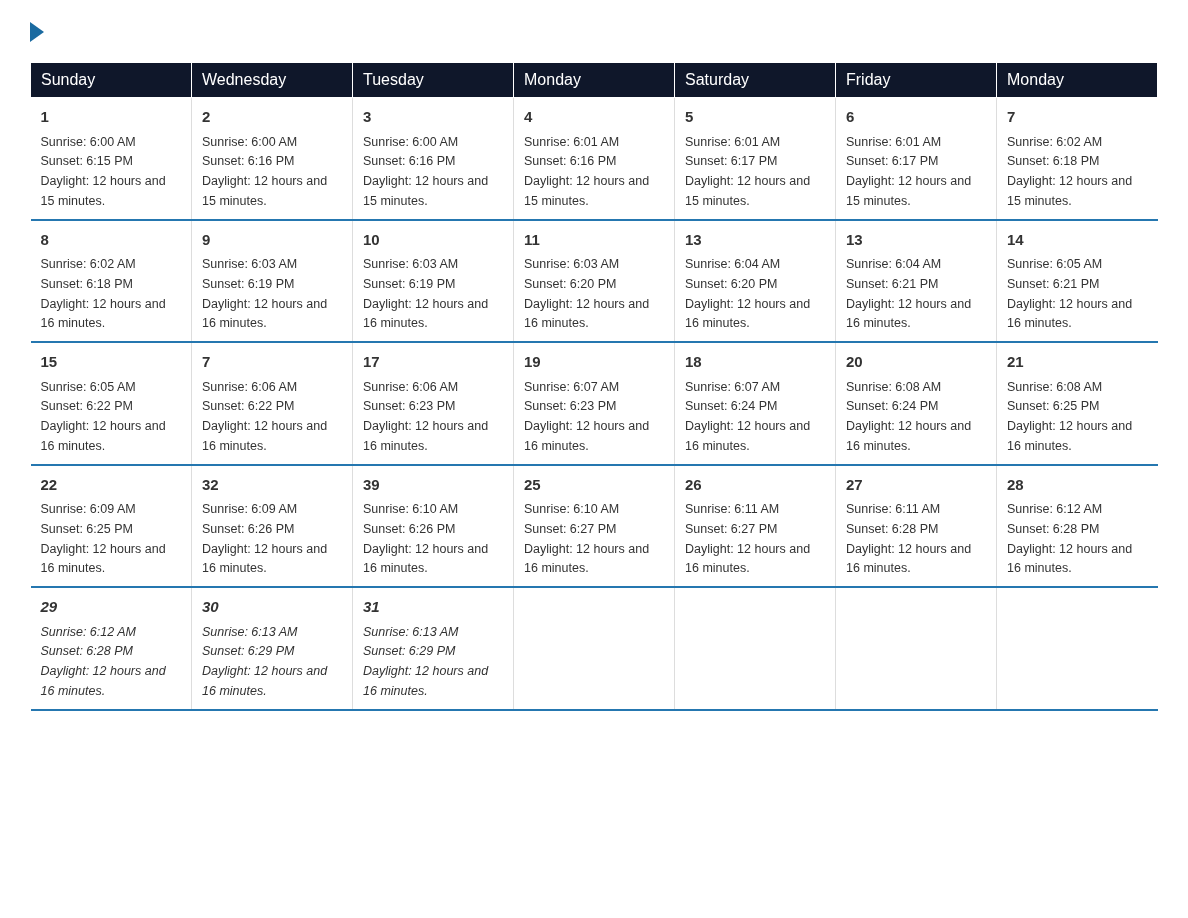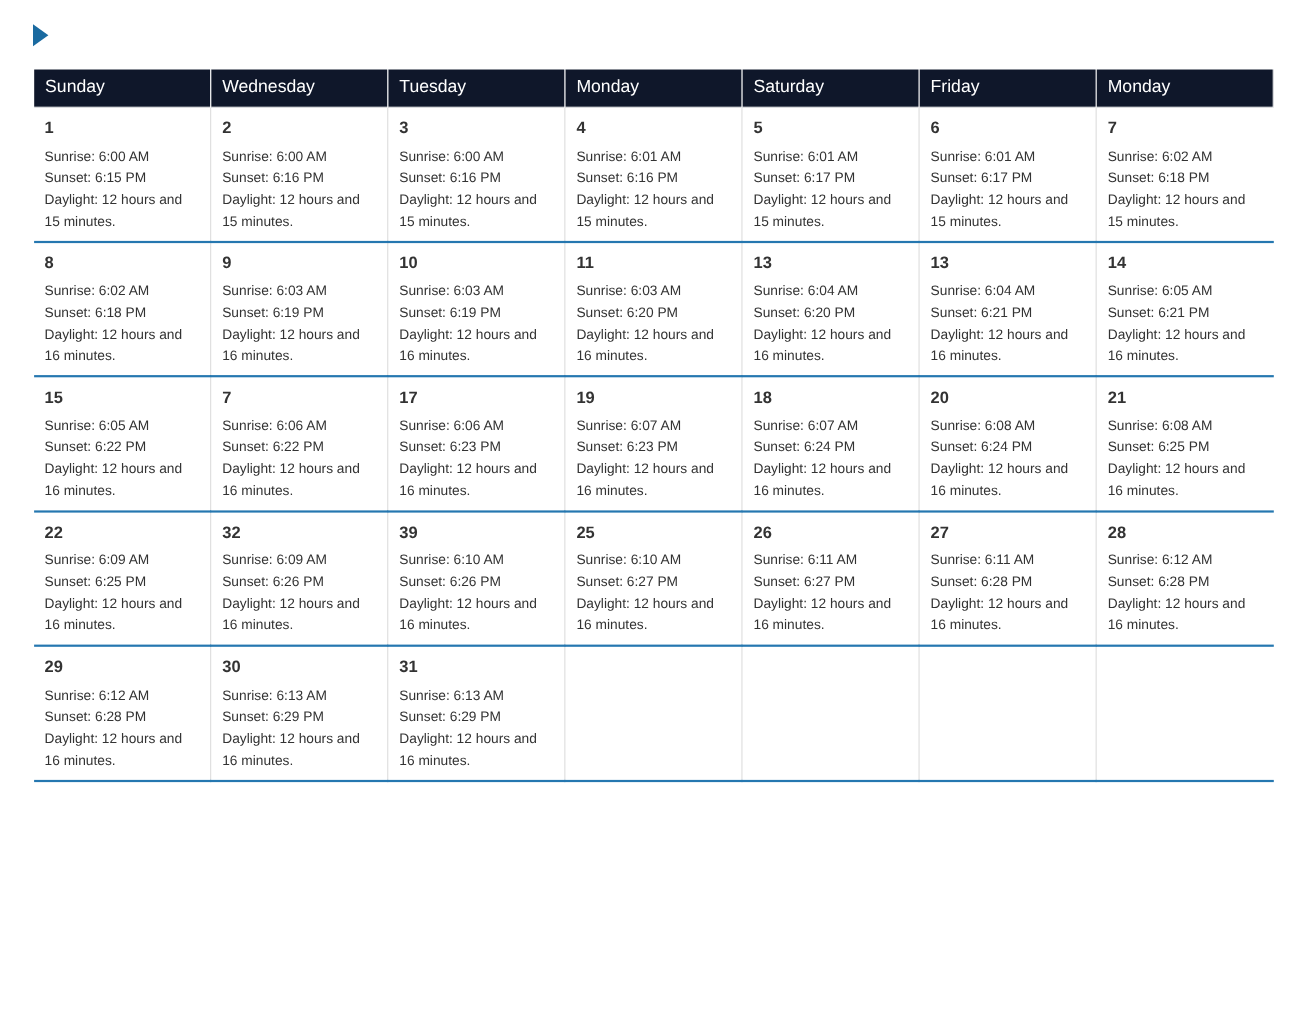--- a/index.html
+++ b/index.html
@@ -93,20 +93,21 @@
       font-weight: bold;
       display: block;
       margin-bottom: 3px;
     }
     .day-info {
       font-size: 12.5px;
       color: #333;
     }
     tbody tr:last-child {
       border-bottom: 2px solid #2577b0;
+      font-style: italic;
     }
     .empty-cell {
       background: #fff;
     }
   </style>
 </head>
 <body>
 
 <div class="header">
   <div class="logo">

